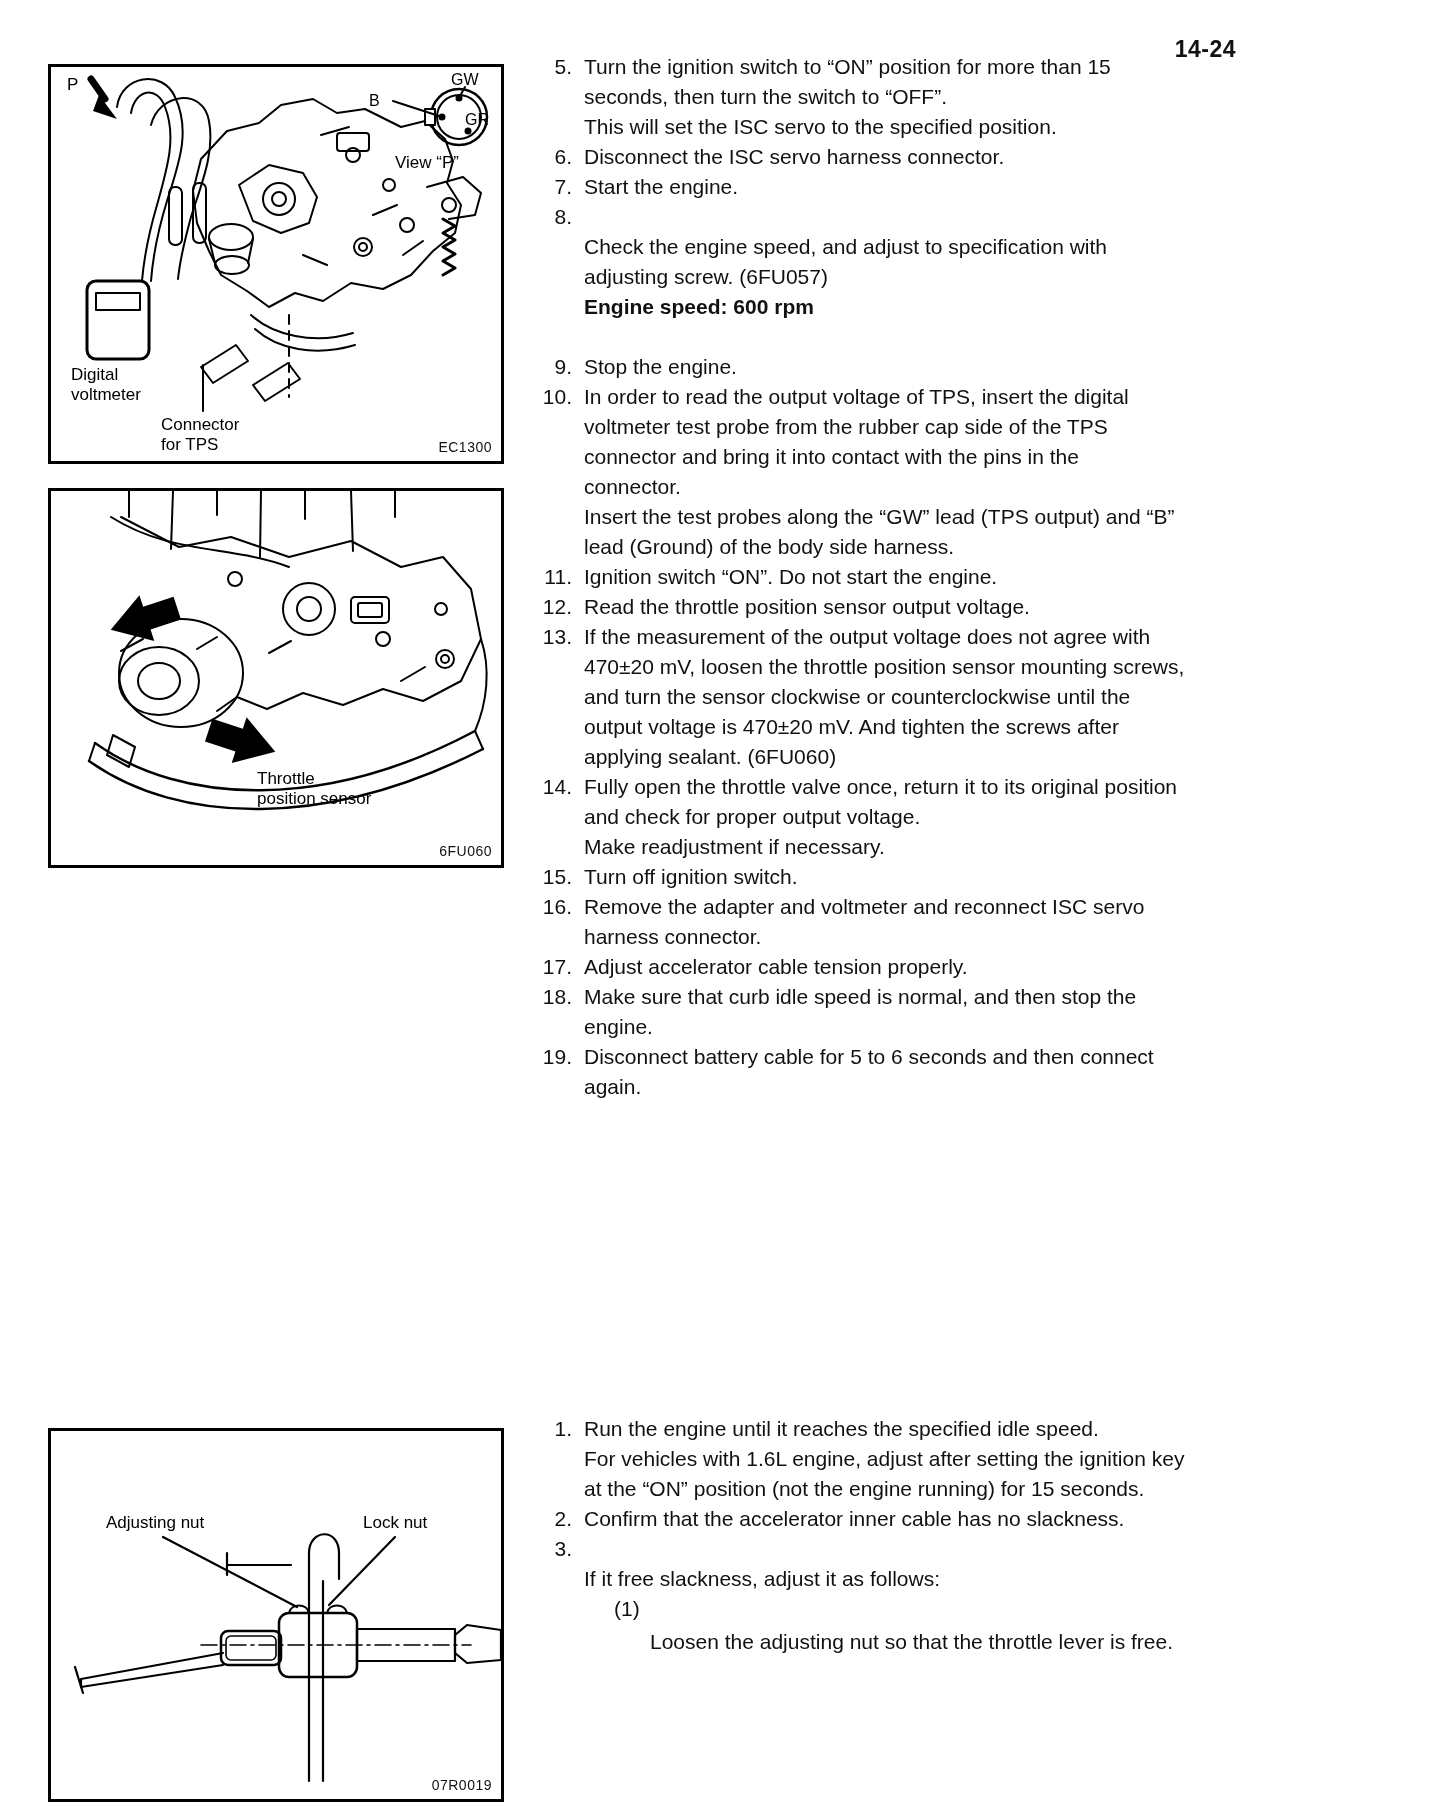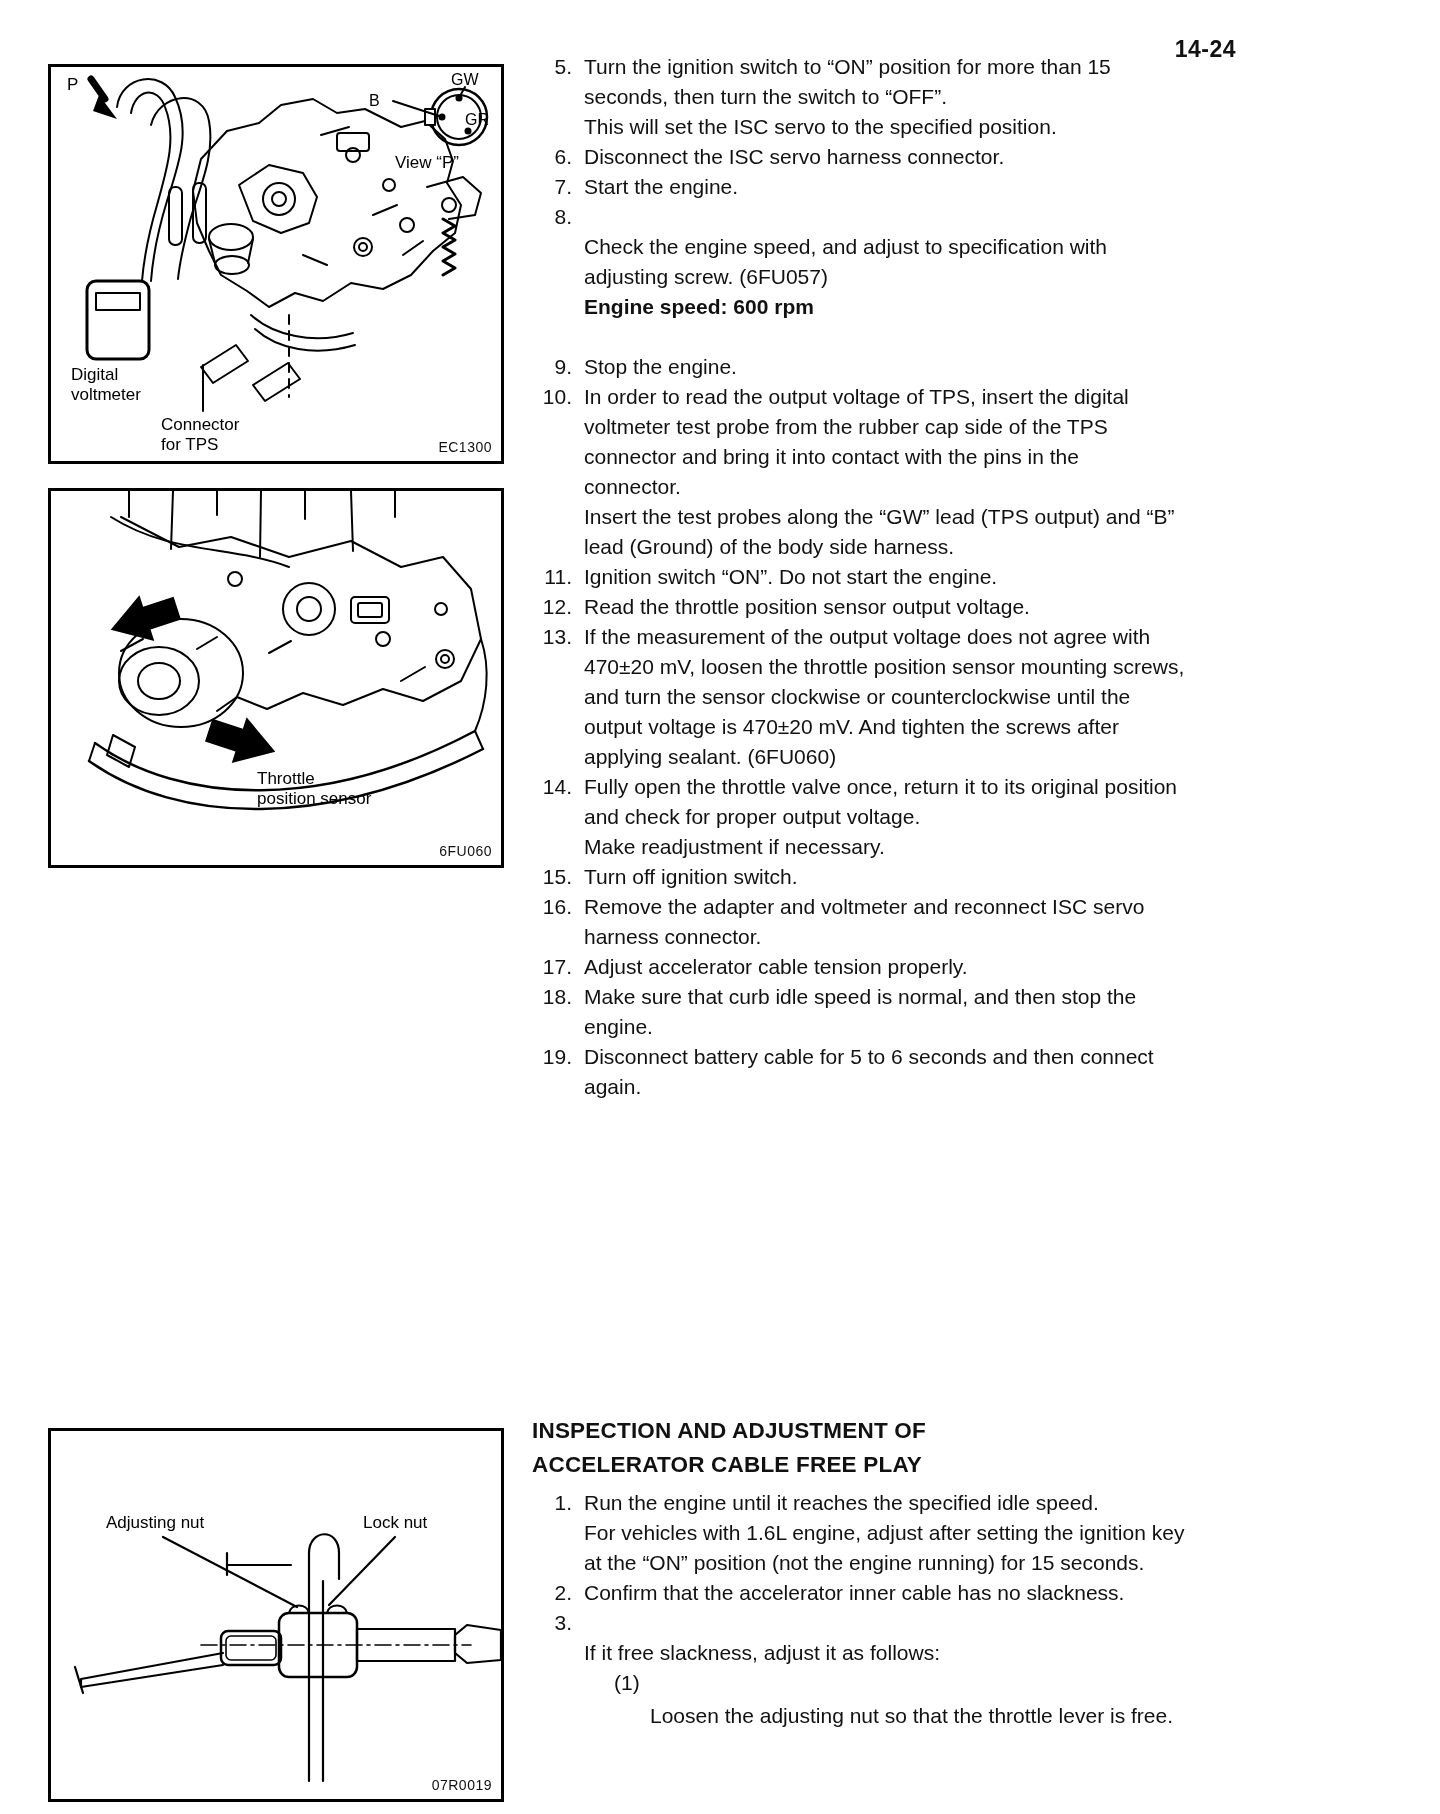--- a/index.html
+++ b/index.html
@@ -271,22 +271,20 @@
 engine.</span></span>
     </div>
     <div class="step">
       <span class="num">19.</span>
       <span class="txt"><span>Disconnect battery cable for 5 to 6 seconds and then connect
 again.</span></span>
     </div>
   </div>
 
   <div class="section-2">
-    <h2 class="section-heading">INSPECTION AND ADJUSTMENT OF
-ACCELERATOR CABLE FREE PLAY</h2>
     <div class="step">
       <span class="num">1.</span>
       <span class="txt"><span>Run the engine until it reaches the specified idle speed.
 For vehicles with 1.6L engine, adjust after setting the ignition key
 at the “ON” position (not the engine running) for 15 seconds.</span></span>
     </div>
     <div class="step">
       <span class="num">2.</span>
       <span class="txt"><span>Confirm that the accelerator inner cable has no slackness.</span></span>
     </div>

